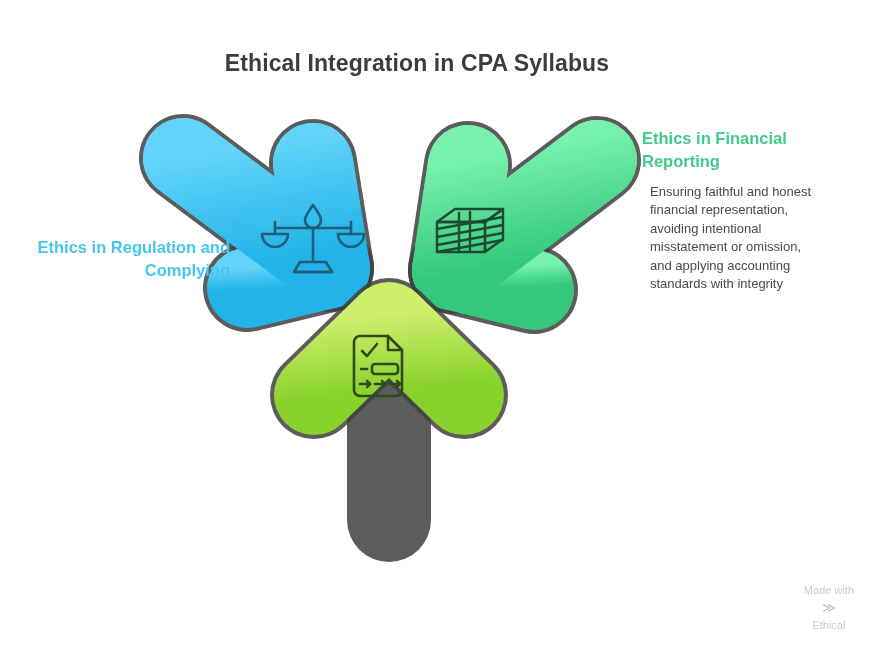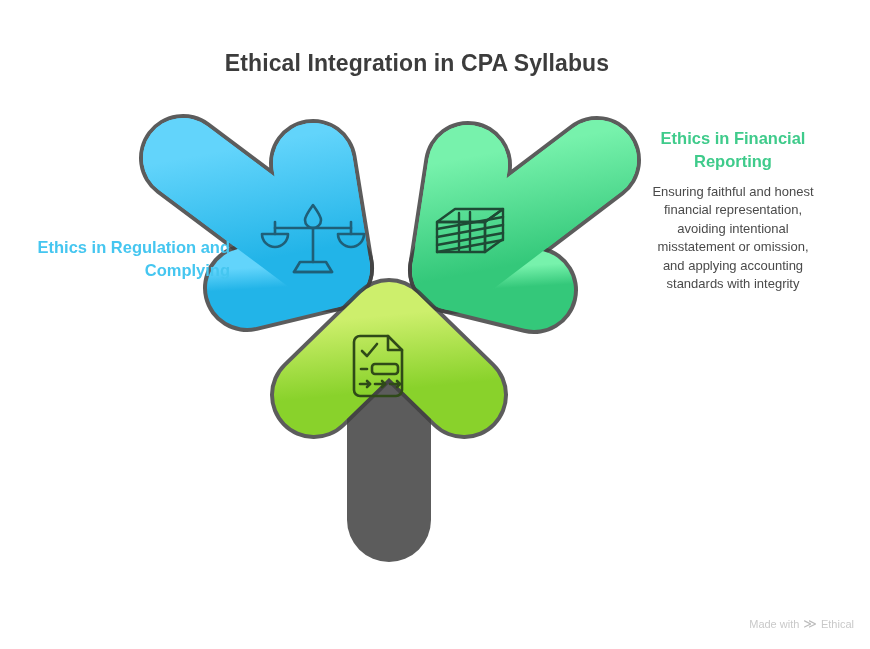--- a/index.html
+++ b/index.html
@@ -67,21 +67,21 @@
     width: 194px;
     text-align: right;
   }
   #block-regulation .heading { color: #45c6f0; }
 
   
   #block-financial {
     left: 642px;
     top: 127px;
     width: 182px;
-    text-align: center;
+    text-align: left;
   }
   #block-financial .heading { color: #3fcb8b; }
 
   
   #block-auditing {
     left: 486px;
     top: 379px;
     width: 186px;
     text-align: center;
   }
@@ -90,20 +90,21 @@
   
   .watermark {
     position: absolute;
     right: 16px;
     bottom: 18px;
     display: flex;
     align-items: center;
     gap: 4px;
     font-size: 11px;
     color: #c9c9c9;
+    flex-direction: column;
   }
   .watermark .mark { font-size: 13px; color: #bcbcbc; }
 </style>
 </head>
 <body>
 
 <div id="canvas">
 
   <div class="title">Ethical Integration in CPA Syllabus</div>
 

